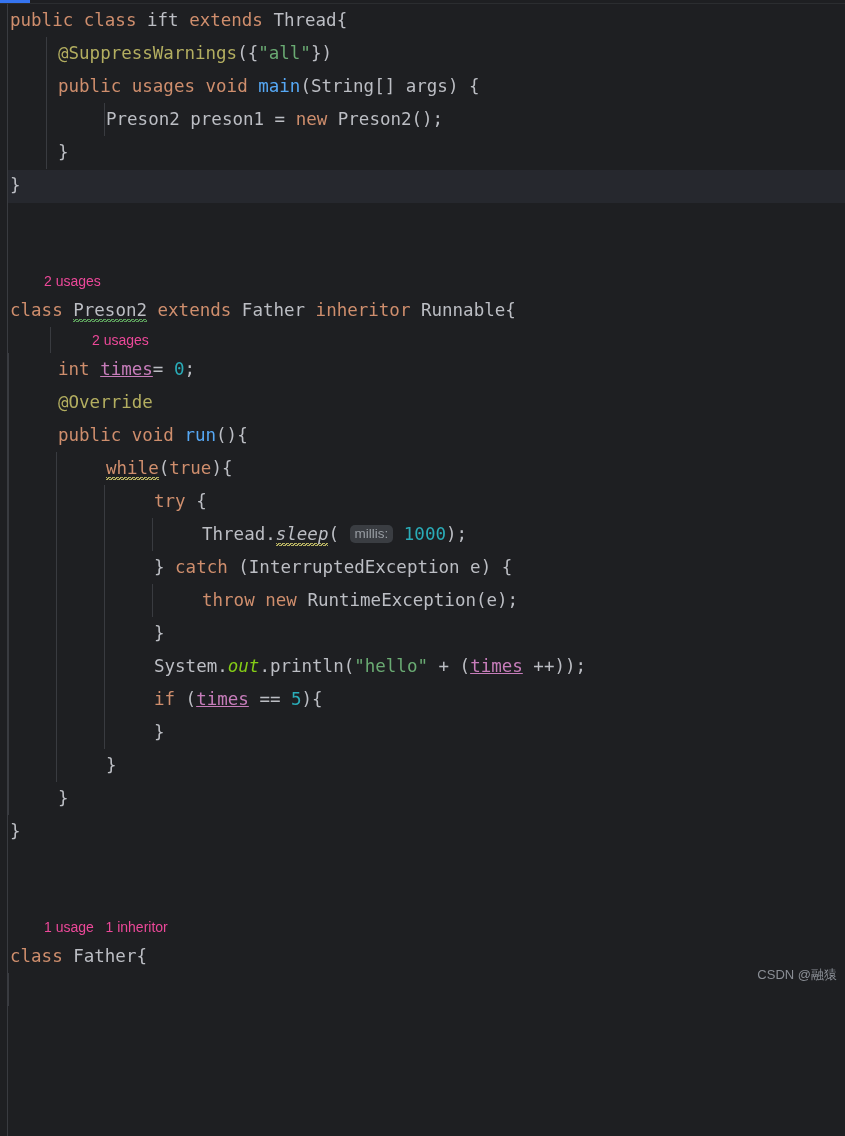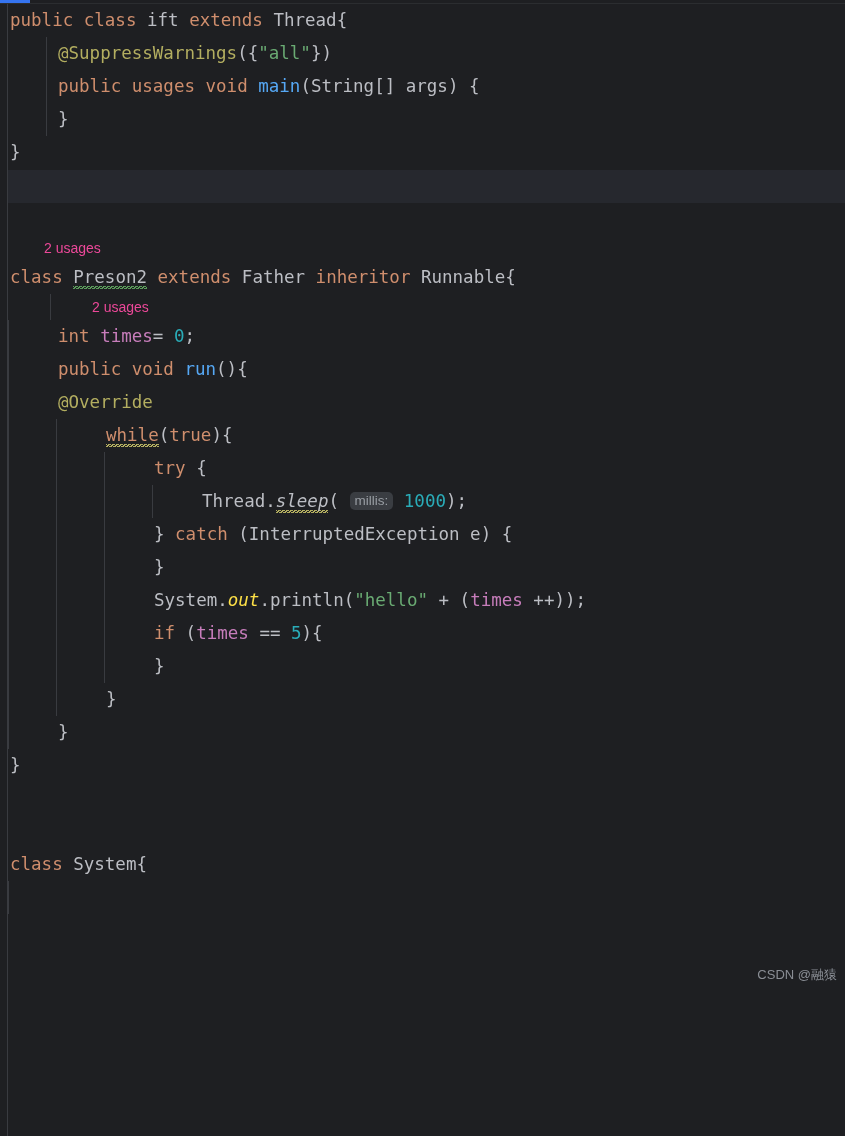--- a/index.html
+++ b/index.html
@@ -94,22 +94,22 @@
   }
   .hint .guide { height: 26px; }
 
   
   .kw   { color: #cf8e6d; }   
   .plain{ color: #bcbec4; }
   .str  { color: #6aab73; }   
   .num  { color: #2aacb8; }   
   .anno { color: #b3ae60; }   
   .meth { color: #56a8f5; }   
-  .field{ color: #c77dbb; }   
-  .stfld{ color: #fde047; font-style: italic; text-align: right; }  
+  .field{ color: #c77dbb; text-decoration: underline; }   
+  .stfld{ color: #84cc16; font-style: italic; text-align: right; }  
   .stmth{ font-style: italic; }                  
 
   
   .sq-green {
     background-image: repeating-linear-gradient(135deg,
       #5a9b5a 0 1px, transparent 1px 2px);
     background-repeat: repeat-x;
     background-size: 4px 3px;
     background-position: 0 100%;
     padding-bottom: 2px;
@@ -158,74 +158,77 @@
   <div id="current-line"></div>
 
   <div id="code-layer">
 
     <div class="line"><span class="kw">public</span><span class="plain"> </span><span class="kw">class</span><span class="plain"> ift </span><span class="kw">extends</span><span class="plain"> Thread{</span></div>
 
     <div class="line"><span class="guide" style="left:46px"></span><span class="plain" style="padding-left:48px"></span><span class="anno">@SuppressWarnings</span><span class="plain">({</span><span class="str">"all"</span><span class="plain">})</span></div>
 
     <div class="line"><span class="guide" style="left:46px"></span><span class="plain" style="padding-left:48px"></span><span class="kw">public</span><span class="plain"> </span><span class="kw">usages</span><span class="plain"> </span><span class="kw">void</span><span class="plain"> </span><span class="meth">main</span><span class="plain">(String[] args) {</span></div>
 
+    <div class="line"><span class="guide" style="left:46px"></span><span class="guide" style="left:104px"></span><span class="plain" style="padding-left:96px"></span><span class="plain">Preson2 preson1 = </span><span class="kw">new</span><span class="plain"> Preson2();</span></div>
 
 
 
 
     <div class="line"><span class="guide" style="left:46px"></span><span class="plain" style="padding-left:48px"></span><span class="plain">}</span></div>
 
     <div class="line"><span class="plain">}</span></div>
 
     <div class="line"></div>
 
     <div class="line"></div>
 
     <div class="hint">2 usages</div>
 
     <div class="line"><span class="kw">class</span><span class="plain"> </span><span class="plain sq-green">Preson2</span><span class="plain"> </span><span class="kw">extends</span><span class="plain"> Father </span><span class="kw">inheritor</span><span class="plain"> Runnable{</span></div>
 
     <div class="hint"><span class="guide" style="left:8px"></span><span style="padding-left:48px"></span><span>2 usages</span></div>
 
     <div class="line"><span class="guide" style="left:8px"></span><span class="plain" style="padding-left:48px"></span><span class="kw">int</span><span class="plain"> </span><span class="field">times</span><span class="plain">= </span><span class="num">0</span><span class="plain">;</span></div>
 
+    <div class="line"><span class="guide" style="left:8px"></span><span class="plain" style="padding-left:48px"></span><span class="anno">@Override</span></div>
+
     <div class="line"><span class="guide" style="left:8px"></span><span class="plain" style="padding-left:48px"></span><span class="kw">public</span><span class="plain"> </span><span class="kw">void</span><span class="plain"> </span><span class="meth">run</span><span class="plain">(){</span></div>
 
-    <div class="line"><span class="guide" style="left:8px"></span><span class="plain" style="padding-left:48px"></span><span class="anno">@Override</span></div>
-
     <div class="line"><span class="guide" style="left:8px"></span><span class="guide" style="left:56px"></span><span class="plain" style="padding-left:96px"></span><span class="kw sq-yellow">while</span><span class="plain">(</span><span class="kw">true</span><span class="plain">){</span></div>
 
     <div class="line"><span class="guide" style="left:8px"></span><span class="guide" style="left:56px"></span><span class="guide" style="left:104px"></span><span class="plain" style="padding-left:144px"></span><span class="kw">try</span><span class="plain"> {</span></div>
 
     <div class="line"><span class="guide" style="left:8px"></span><span class="guide" style="left:56px"></span><span class="guide" style="left:104px"></span><span class="guide" style="left:152px"></span><span class="plain" style="padding-left:192px"></span><span class="plain">Thread.</span><span class="plain stmth sq-yellow">sleep</span><span class="plain">( </span><span class="inlay">millis:</span><span class="plain"> </span><span class="num">1000</span><span class="plain">);</span></div>
 
     <div class="line"><span class="guide" style="left:8px"></span><span class="guide" style="left:56px"></span><span class="guide" style="left:104px"></span><span class="plain" style="padding-left:144px"></span><span class="plain">} </span><span class="kw">catch</span><span class="plain"> (InterruptedException e) {</span></div>
 
+    <div class="line"><span class="guide" style="left:8px"></span><span class="guide" style="left:56px"></span><span class="guide" style="left:104px"></span><span class="guide" style="left:152px"></span><span class="plain" style="padding-left:192px"></span><span class="kw">throw</span><span class="plain"> </span><span class="kw">new</span><span class="plain"> RuntimeException(e);</span></div>
 
     <div class="line"><span class="guide" style="left:8px"></span><span class="guide" style="left:56px"></span><span class="guide" style="left:104px"></span><span class="plain" style="padding-left:144px"></span><span class="plain">}</span></div>
 
     <div class="line"><span class="guide" style="left:8px"></span><span class="guide" style="left:56px"></span><span class="guide" style="left:104px"></span><span class="plain" style="padding-left:144px"></span><span class="plain">System.</span><span class="stfld">out</span><span class="plain">.println(</span><span class="str">"hello"</span><span class="plain"> + (</span><span class="field">times</span><span class="plain"> ++));</span></div>
 
     <div class="line"><span class="guide" style="left:8px"></span><span class="guide" style="left:56px"></span><span class="guide" style="left:104px"></span><span class="plain" style="padding-left:144px"></span><span class="kw">if</span><span class="plain"> (</span><span class="field">times</span><span class="plain"> == </span><span class="num">5</span><span class="plain">){</span></div>
 
 
     <div class="line"><span class="guide" style="left:8px"></span><span class="guide" style="left:56px"></span><span class="guide" style="left:104px"></span><span class="plain" style="padding-left:144px"></span><span class="plain">}</span></div>
 
     <div class="line"><span class="guide" style="left:8px"></span><span class="guide" style="left:56px"></span><span class="plain" style="padding-left:96px"></span><span class="plain">}</span></div>
 
     <div class="line"><span class="guide" style="left:8px"></span><span class="plain" style="padding-left:48px"></span><span class="plain">}</span></div>
 
     <div class="line"><span class="plain">}</span></div>
 
     <div class="line"></div>
 
     <div class="line"></div>
 
-
-    <div class="line"><span class="kw">class</span><span class="plain"> System{</span></div>
+    <div class="hint">1 usage   1 inheritor</div>
+
+    <div class="line"><span class="kw">class</span><span class="plain"> Father{</span></div>
 
     <div class="line"><span class="guide" style="left:8px"></span></div>
 
   </div>
 
   <div id="watermark">CSDN @融猿</div>
 
 </div>
 
 </body></html>

